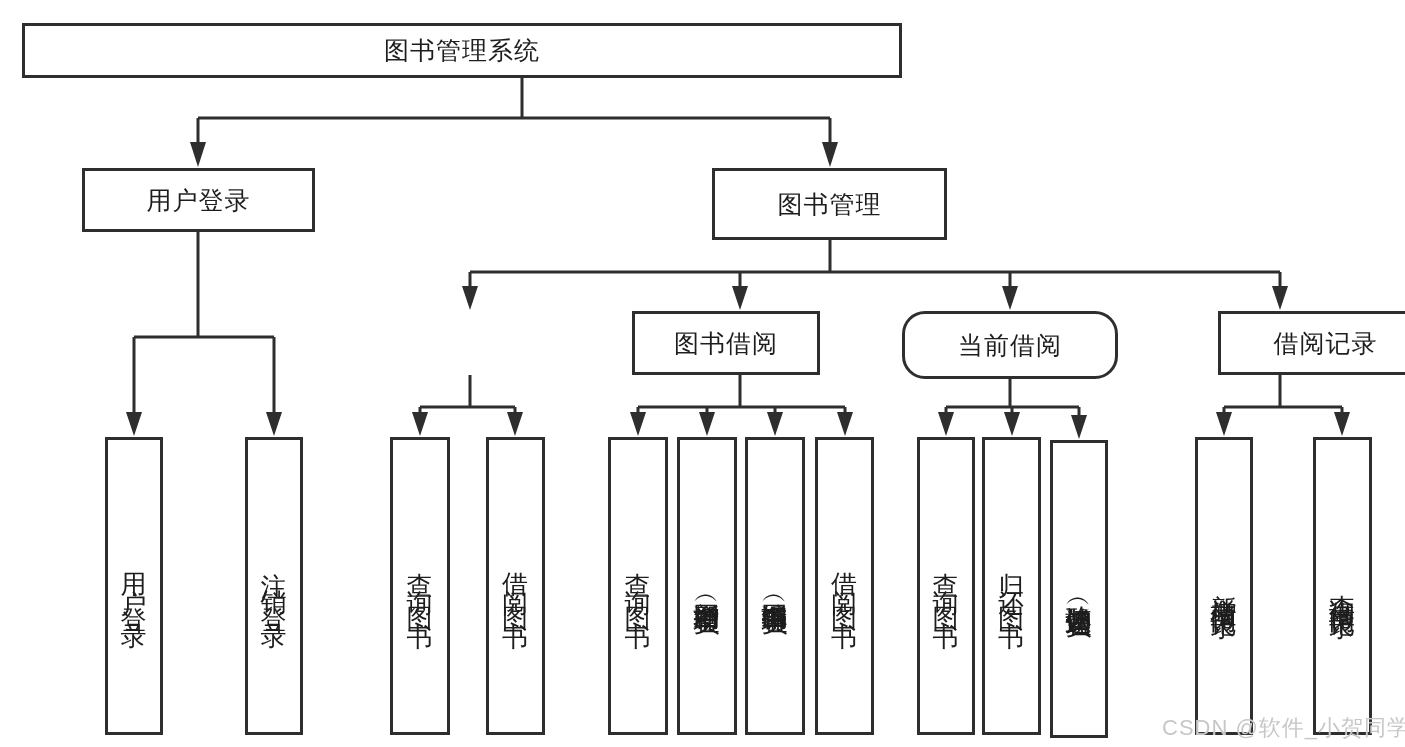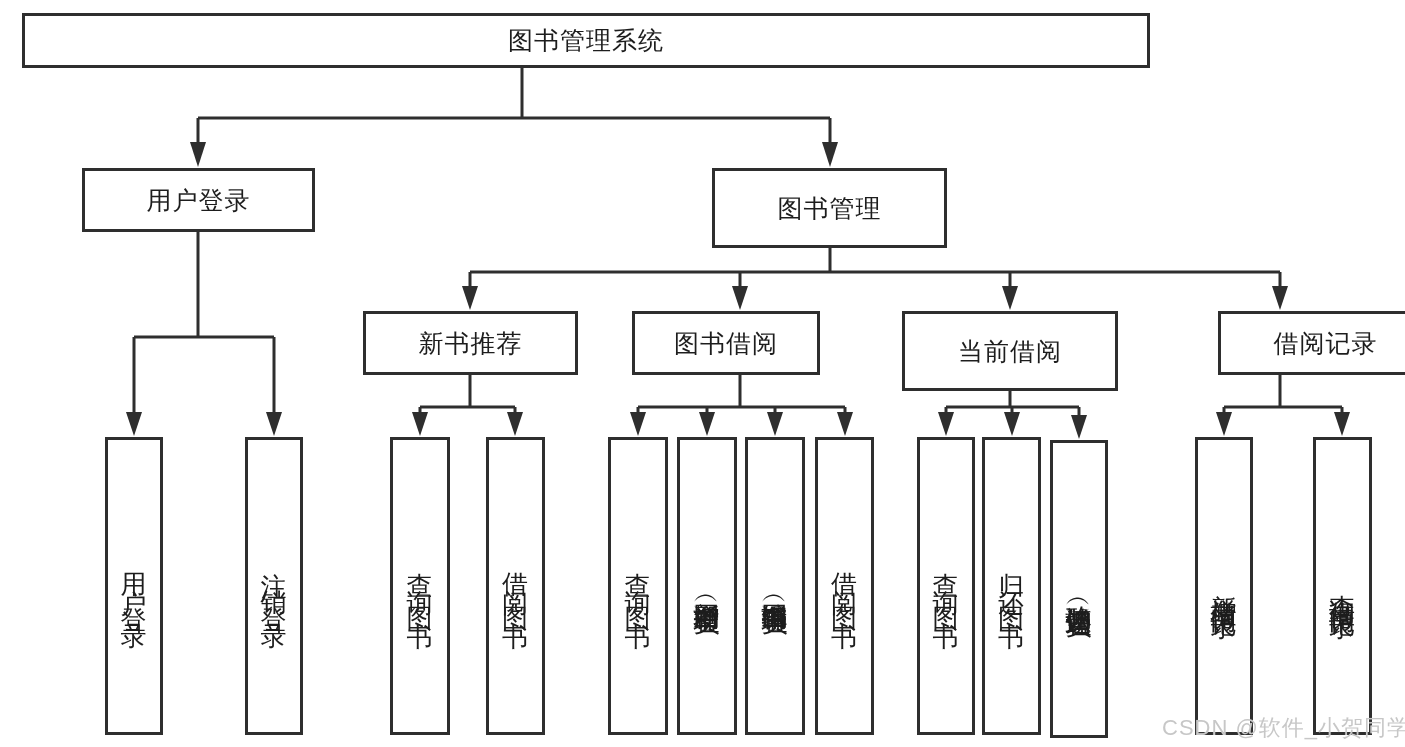--- a/index.html
+++ b/index.html
@@ -115,38 +115,35 @@
       <polygon points="1071,415 1087,415 1079,439"></polygon>
     </g>
 
     <g>
       <path d="M1280 375 V407 M1224 407 H1342 M1224 407 V414 M1342 407 V414"></path>
       <polygon points="1216,412 1232,412 1224,436"></polygon>
       <polygon points="1334,412 1350,412 1342,436"></polygon>
     </g>
   </svg>
 
-  <div class="hbox" style="left:22px; top:13px; width:1128px; height:55px;">
+  <div class="hbox" style="left:22px; top:23px; width:880px; height:55px;">
     <span>图书管理系统</span>
   </div>
 
   <div class="hbox" style="left:82px; top:168px; width:233px; height:64px;">
     <span>用户登录</span>
   </div>
-  <div class="hbox" style="left:712px; top:168px; width:235px; height:80px;">
+  <div class="hbox" style="left:712px; top:168px; width:235px; height:72px;">
     <span>图书管理</span>
   </div>
 
-  <div class="hbox" style="left:363px; top:311px; width:215px; height:64px;">
-    <span>新书推荐</span>
-  </div>
   <div class="hbox" style="left:632px; top:311px; width:188px; height:64px;">
     <span>图书借阅</span>
   </div>
-  <div class="hbox" style="left:902px; top:311px; width:216px; height:80px;">
+  <div class="hbox" style="left:902px; top:311px; width:216px; height:68px;border-radius:23px;">
     <span>当前借阅</span>
   </div>
   <div class="hbox" style="left:1218px; top:311px; width:215px; height:64px;">
     <span>借阅记录</span>
   </div>
 
   <div class="vbox v4" style="left:105px; top:437px; width:58px; height:298px;">
     <span>用户登录</span>
   </div>
   <div class="vbox v4" style="left:245px; top:437px; width:58px; height:298px;">

